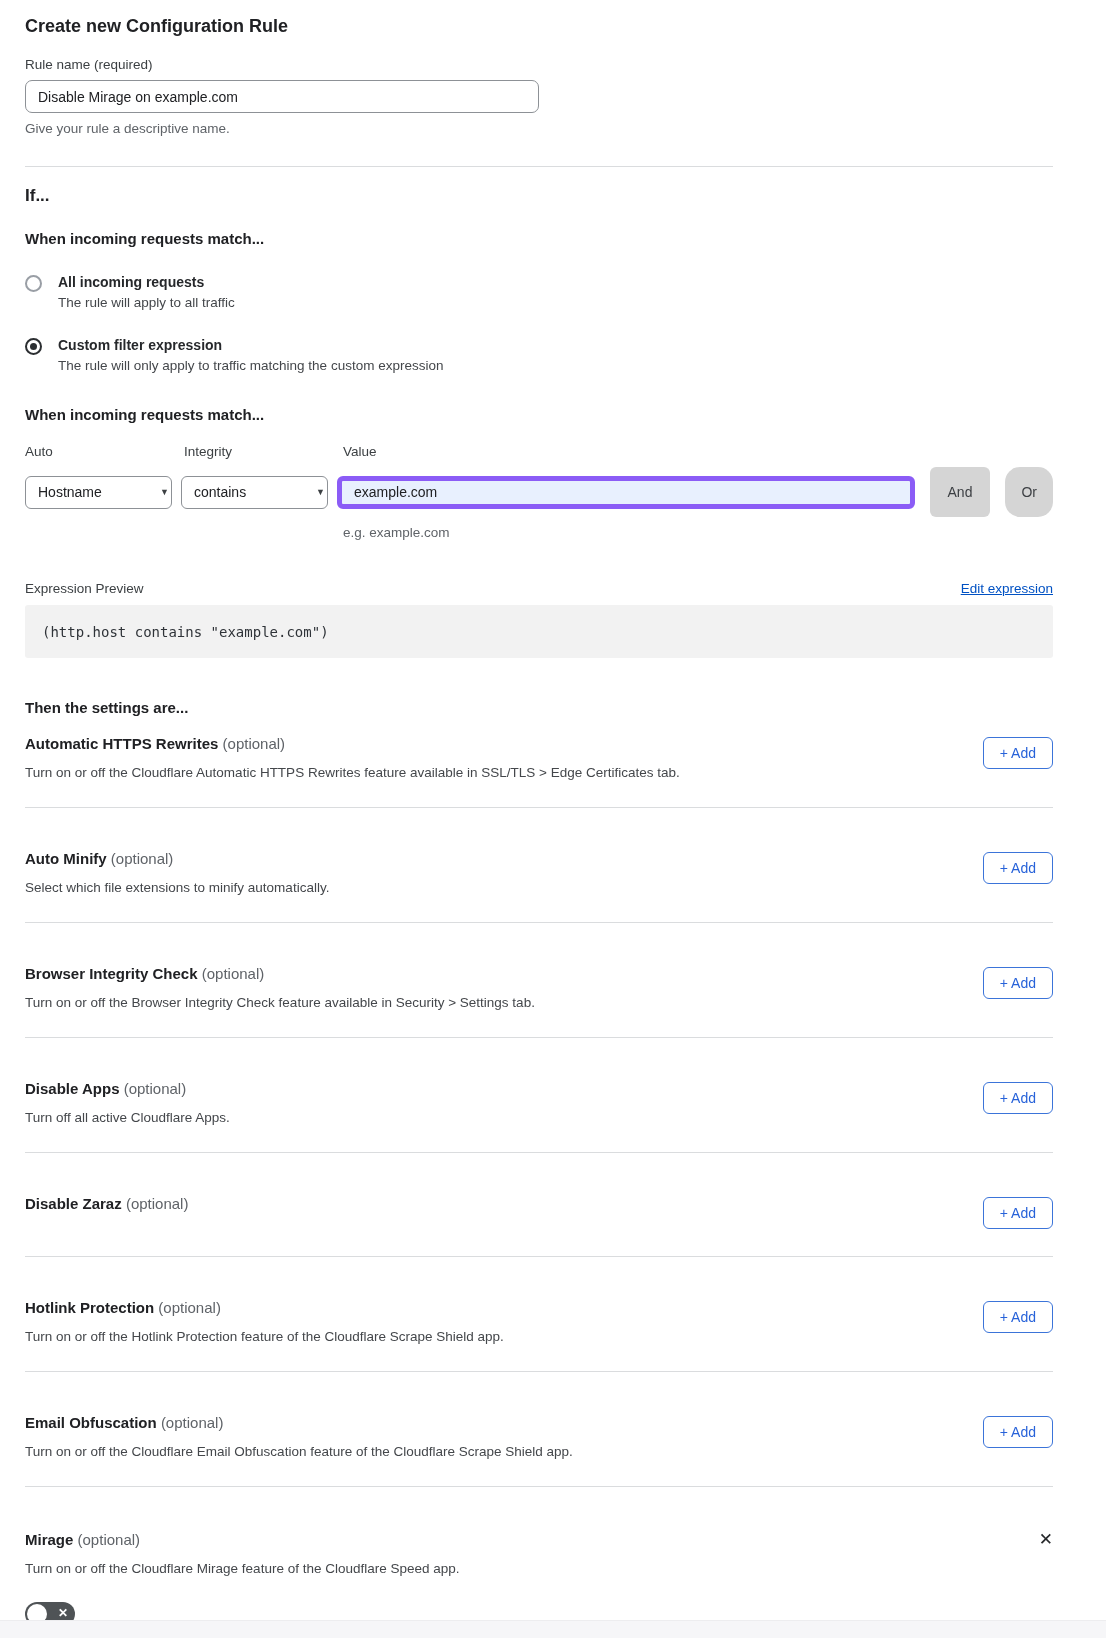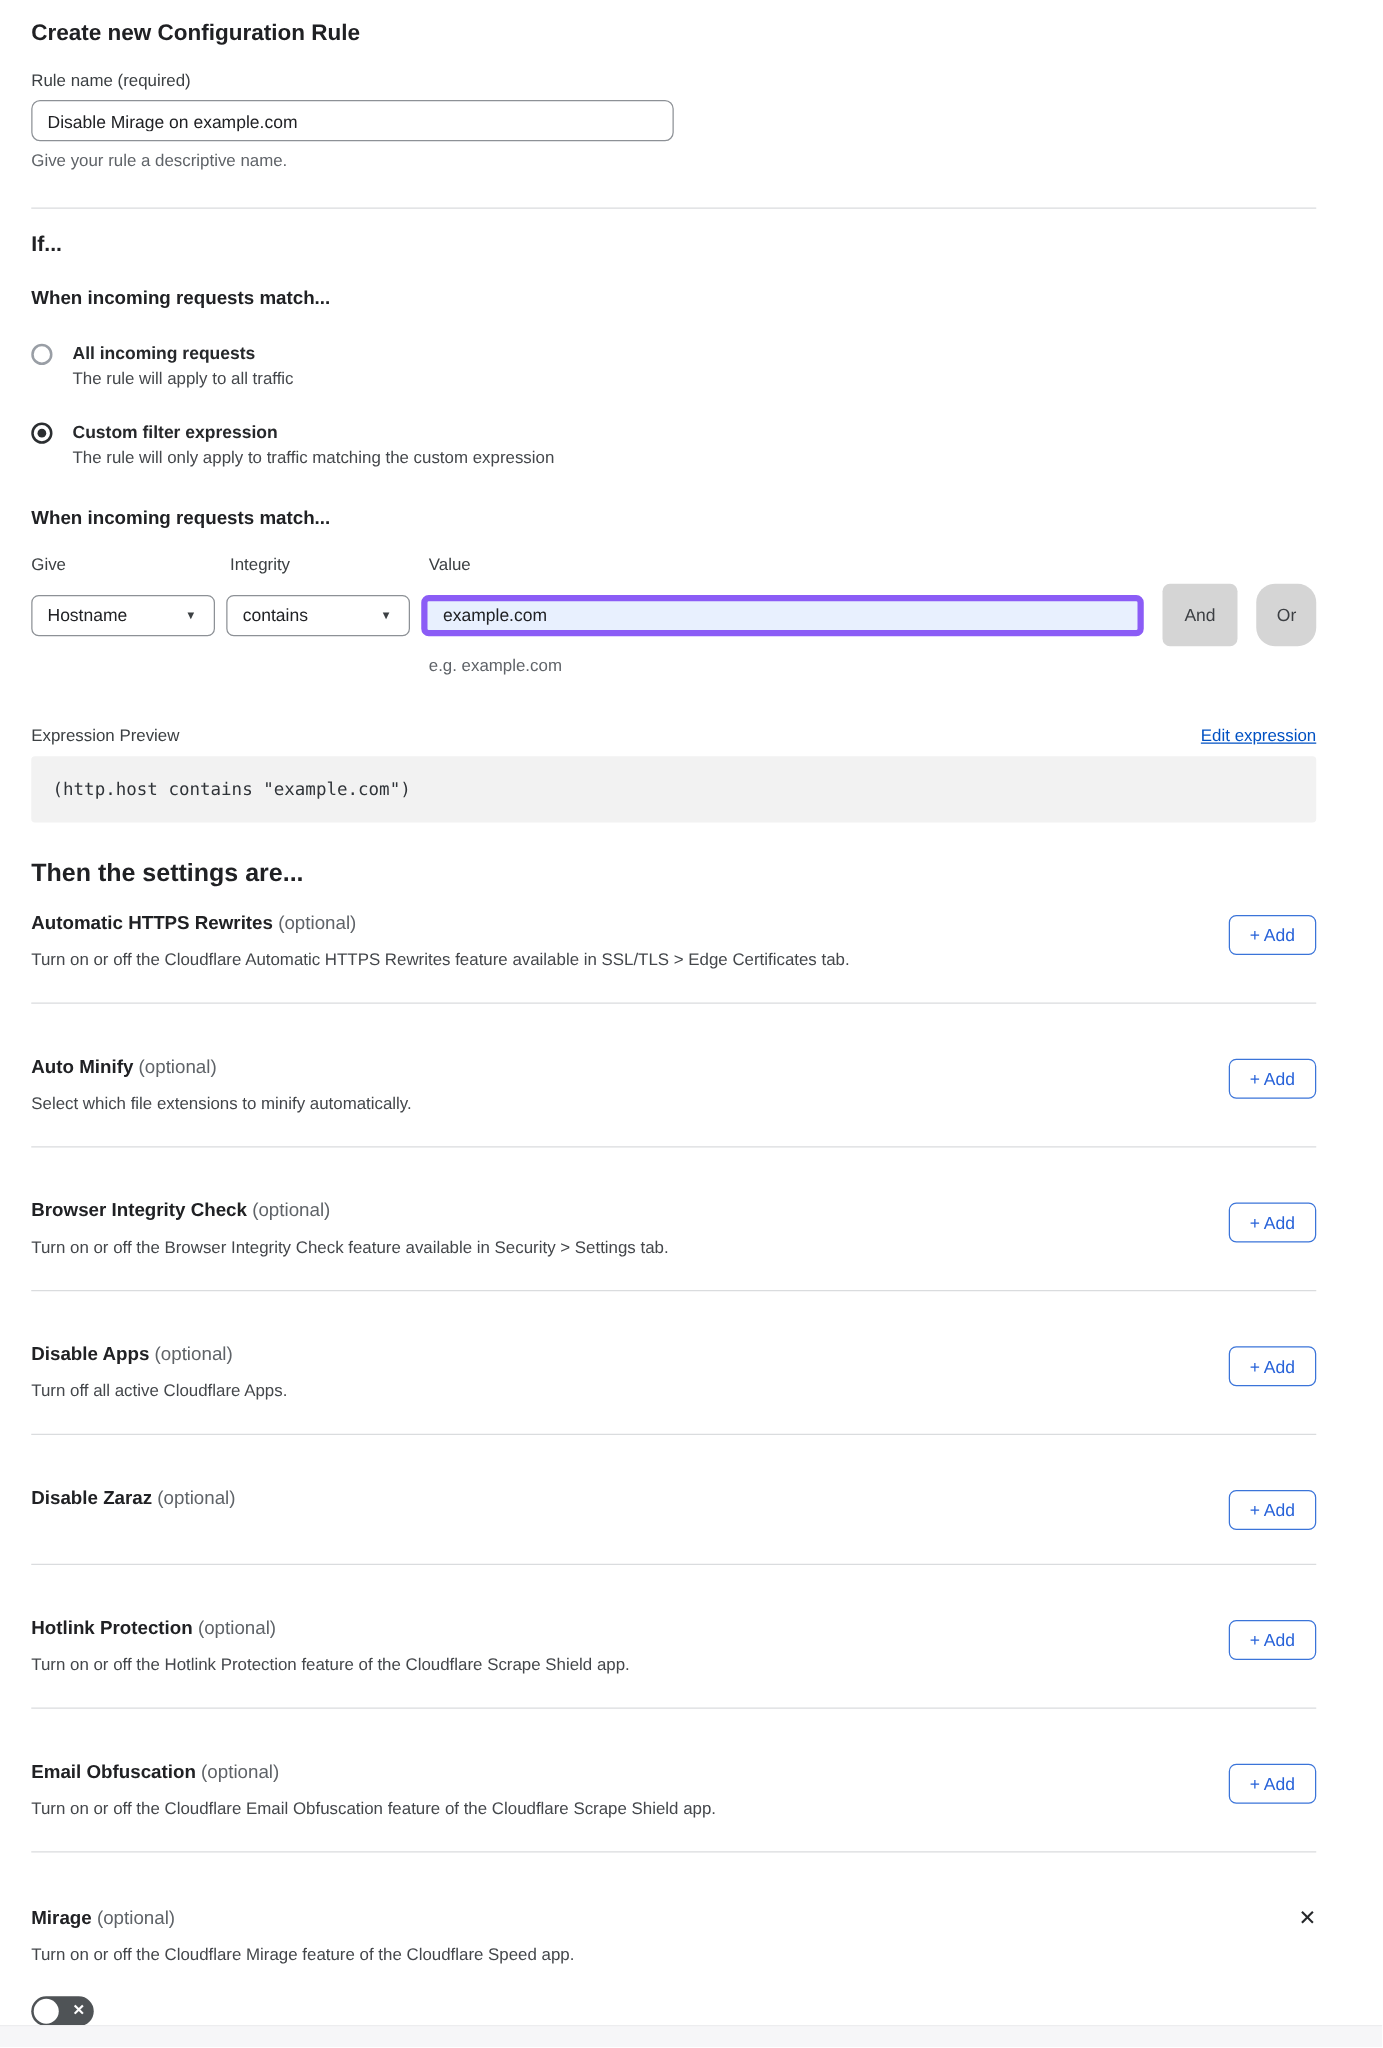--- a/index.html
+++ b/index.html
@@ -51,21 +51,21 @@
   .radio-texts .radio-desc { margin-top: 5px; font-size: 13.5px; color: #44474b; }
 
   .builder-labels { display: flex; margin-top: 21px; font-size: 13.5px; color: #3c4043; }
   .builder-labels .lbl-field    { width: 159px; }
   .builder-labels .lbl-operator { width: 159px; }
   .builder-row { display: flex; align-items: center; margin-top: 8px; }
   .select-box {
     width: 150px; height: 33px; margin-right: 9px;
     border: 1px solid #8d9196; border-radius: 6px; background: #fff;
     display: flex; align-items: center; justify-content: space-between;
-    padding: 0 14px 0 12px; font-size: 14px; color: #202124; cursor: pointer;
+    padding: 0 2px 0 12px; font-size: 14px; color: #202124; cursor: pointer;
   }
   .select-arrow { font-size: 9px; color: #3c4043; }
   .value-input {
     width: 590px; height: 33px;
     border: 5px solid #8b5cf6; border-radius: 6px;
     background: #e8f0fe; font-family: "Liberation Sans", sans-serif;
     font-size: 14px; color: #202124; padding: 0 12px; outline: none;
   }
   .cond-btn {
     height: 50px; margin-left: 15px; padding: 0 18px;
@@ -77,21 +77,21 @@
 
   .expr-header { display: flex; justify-content: space-between; align-items: baseline; margin-top: 41px; }
   .expr-label { font-size: 13.5px; color: #3c4043; }
   .expr-link { font-size: 13.5px; color: #0051c3; text-decoration: underline; cursor: pointer; }
   .expr-box {
     margin-top: 9px; height: 53px; background: #f2f2f2; border-radius: 3px;
     display: flex; align-items: center; padding: 0 17px;
     font-family: "DejaVu Sans Mono", monospace; font-size: 14px; color: #2f3338;
   }
 
-  h3.then-heading { margin-top: 30px; font-size: 20px; font-weight: 700; color: #202124; }
+  h3.then-heading { margin-top: 41px; font-size: 15px; font-weight: 700; color: #202124; }
 
   .setting-row {
     padding: 42px 0 27px; border-bottom: 1px solid #dadcde;
     display: flex; align-items: flex-start;
   }
   .setting-row.first { padding-top: 19px; }
   .setting-row .texts { flex: 1 1 auto; }
   .setting-title { font-size: 15px; color: #202124; }
   .setting-title b { font-weight: 700; }
   .setting-optional { font-weight: 400; color: #5f6368; }
@@ -158,21 +158,21 @@
       <span class="radio-icon selected"></span>
       <span class="radio-texts">
         <div class="radio-label">Custom filter expression</div>
         <div class="radio-desc">The rule will only apply to traffic matching the custom expression</div>
       </span>
     </div>
 
     <h3 class="sub-heading" style="margin-top:33px;">When incoming requests match...</h3>
 
     <div class="builder-labels">
-      <div class="lbl-field">Give</div>
+      <div class="lbl-field">Auto</div>
       <div class="lbl-operator">Integrity</div>
       <div class="lbl-value">Value</div>
     </div>
 
     <div class="builder-row">
       <div class="select-box">
         <span>Hostname</span>
         <span class="select-arrow">▼</span>
       </div>
       <div class="select-box">

